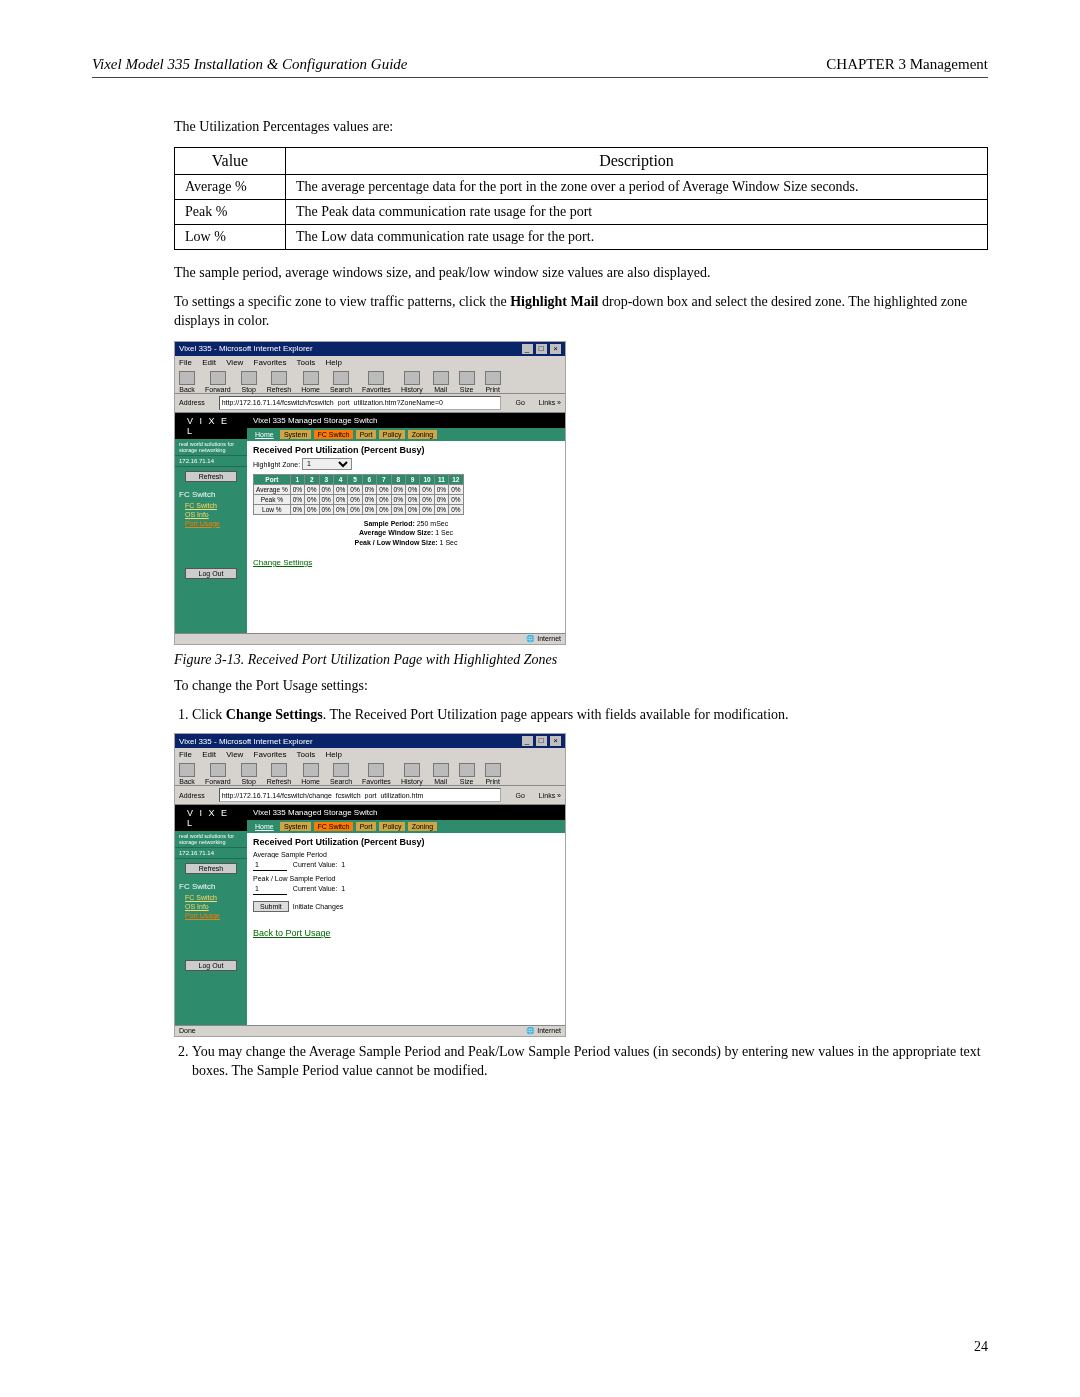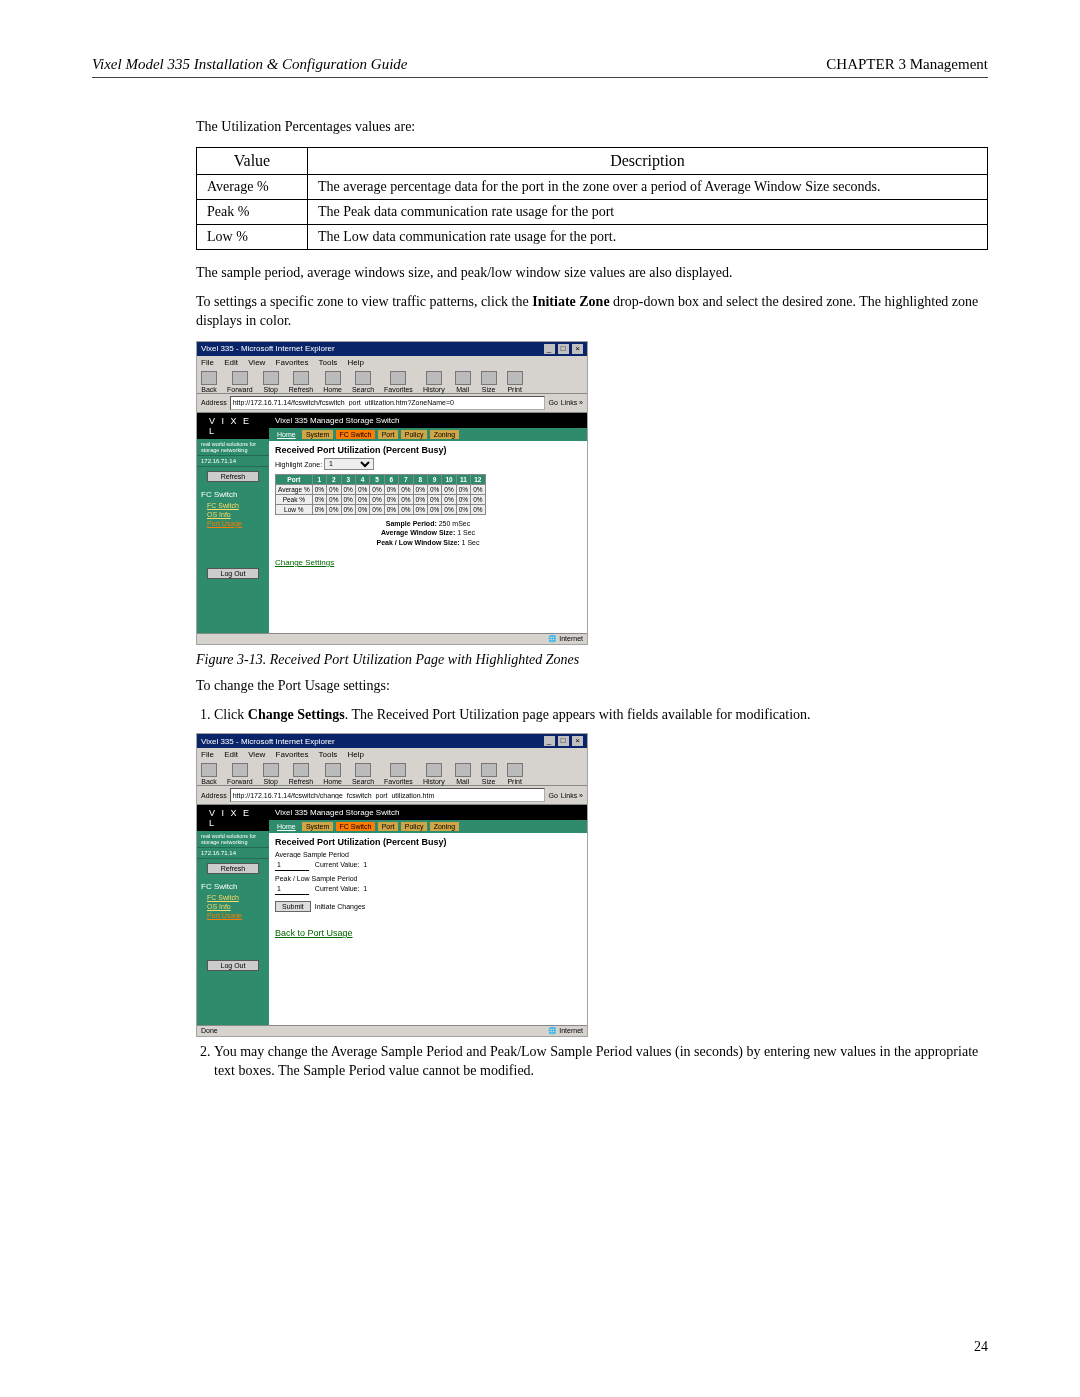--- a/index.html
+++ b/index.html
@@ -29,21 +29,21 @@
     font-style: italic;
     font-family: Georgia, 'Times New Roman', serif;
   }
   .page-header .right {
     font-family: Georgia, 'Times New Roman', serif;
   }
   .page-header .right .ch {
     font-weight: normal;
   }
   .content {
-    margin-left: 104px;
+    margin-left: 82px;
   }
   p { margin: 0 0 10px 0; line-height: 1.35; }
   .util-table {
     border-collapse: collapse;
     width: 100%;
     margin: 8px 0 14px 0;
   }
   .util-table th, .util-table td {
     border: 1px solid #000;
     padding: 4px 10px;
@@ -139,21 +139,21 @@
     background: #bbb;
     border: 1px solid #777;
   }
   .shot-addr {
     background: #d6d3ce;
     display: flex;
     align-items: center;
     padding: 2px 4px;
     border-bottom: 1px solid #888;
     font-size: 7px;
-    gap: 3px;
+    gap: 14px;
   }
   .shot-addr input {
     flex: 1;
     font-size: 7px;
     height: 12px;
     border: 1px inset #aaa;
     padding: 0 2px;
   }
   .shot-body {
     display: flex;
@@ -367,21 +367,21 @@
       <tr>
         <td class="col1">Low %</td>
         <td>The Low data communication rate usage for the port.</td>
       </tr>
     </tbody>
       </table>
 
     <p>The sample period, average windows size, and peak/low window size values are also displayed.</p>
 
     <p>
-      <span>To settings a specific zone to view traffic patterns, click the </span><span class="bold">Initiate Zone</span><span> drop-down box and select the desired zone. The highlighted zone displays in color.</span>
+      <span>To settings a specific zone to view traffic patterns, click the </span><span class="bold">Highlight Mail</span><span> drop-down box and select the desired zone. The highlighted zone displays in color.</span>
     </p>
 
     <div class="shot">
       <div class="shot-titlebar">
         <span>Vixel 335 - Microsoft Internet Explorer</span>
         <span class="winbtns">
           <span>_</span>
           <span>□</span>
           <span>×</span>
         </span>

